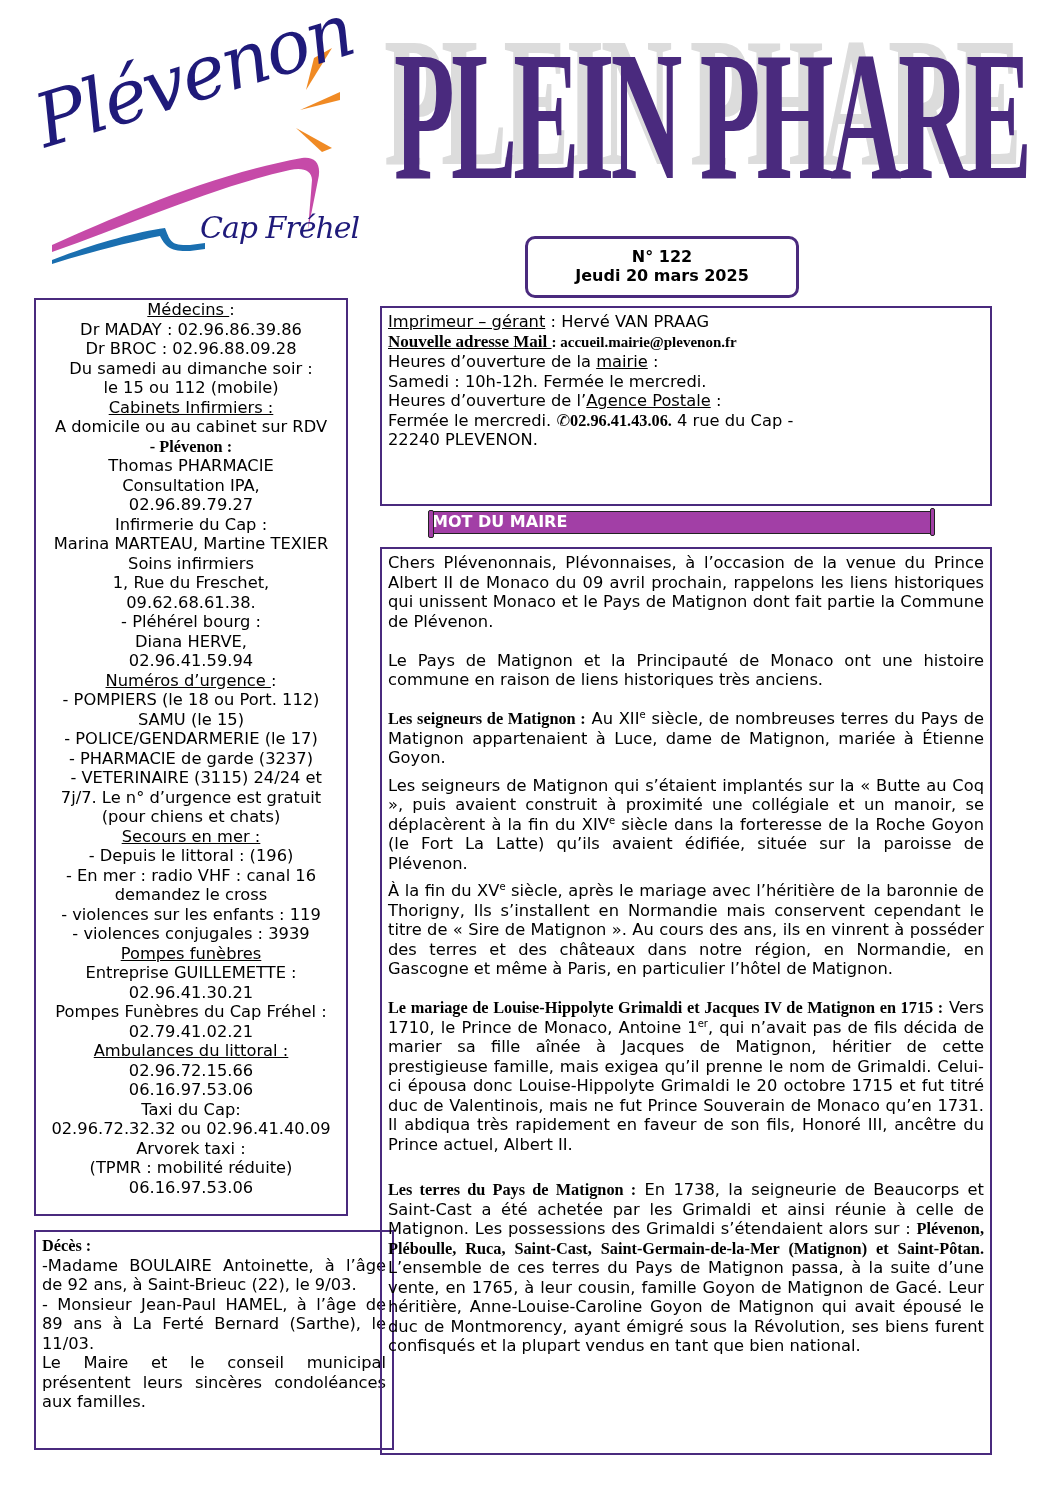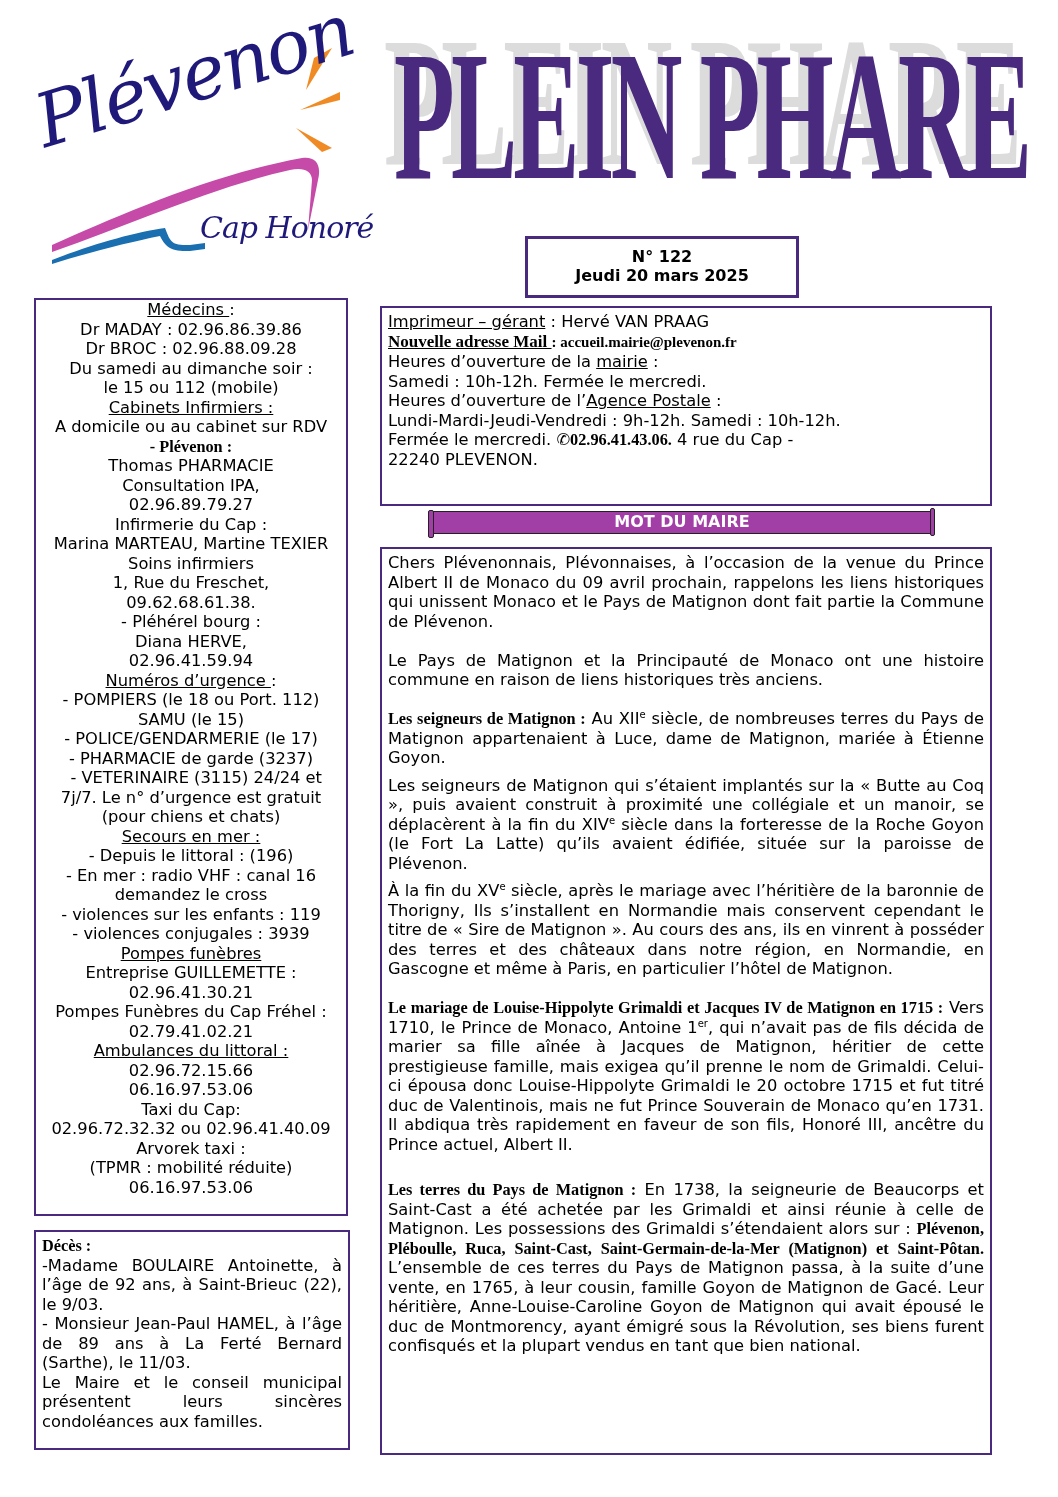--- a/index.html
+++ b/index.html
@@ -18,42 +18,42 @@
   
   #title { left: 380px; top: 10px; width: 630px; height: 200px; }
   #title .shadow, #title .main { position: absolute; font-family: "Liberation Serif", serif;
     font-weight: bold; font-size: 160px; line-height: 1; letter-spacing: -6px; white-space: nowrap;
     transform: scaleX(0.62) scaleY(1.15); transform-origin: left top; }
   #title .shadow { color: #dcdcdc; left: 4px; top: 0px; }
   #title .main { color: #4a2a7e; left: 14px; top: 14px; }
 
   
   #issue { left: 525px; top: 236px; width: 274px; height: 62px; border: 3px solid #4a2a7e;
-    border-radius: 0; box-sizing: border-box; text-align: center; font-weight: bold;
+    border-radius: 10px; box-sizing: border-box; text-align: center; font-weight: bold;
     font-size: 16px; line-height: 19px; padding-top: 8px; }
 
   
   #infobox { left: 34px; top: 298px; width: 314px; height: 918px; border: 2px solid #4a2a7e;
     box-sizing: border-box; text-align: center; font-size: 16.3px; line-height: 19.5px; }
   #infobox div { white-space: nowrap; }
   .u { text-decoration: underline; }
   .b { font-weight: bold; font-family: Liberation Serif, serif; }
 
   
-  #deces { left: 34px; top: 1230px; width: 316px; height: 220px; border: 2px solid #4a2a7e;
+  #deces { left: 34px; top: 1230px; width: 360px; height: 220px; border: 2px solid #4a2a7e;
     box-sizing: border-box; font-size: 16.3px; line-height: 19.5px; padding: 4px 6px 0 6px; text-align: justify; }
 
   
   #imprimeur { left: 380px; top: 306px; width: 612px; height: 200px; border: 2px solid #4a2a7e;
     box-sizing: border-box; font-size: 16.3px; line-height: 19.5px; padding: 4px 6px; }
 
   
   #banner { left: 431px; top: 511px; width: 502px; height: 23px; background: #a23fa6;
     border: 1.5px solid #222; box-sizing: border-box; color: #fff; font-weight: bold;
-    font-size: 16px; text-align: center; line-height: 20px; }
+    font-size: 16px; text-align: left; line-height: 20px; }
   #banner::before { content: ""; position: absolute; left: -4px; top: -2px; width: 4px; height: 26px;
     border: 1.5px solid #222; border-radius: 2px; background: #a23fa6; }
   #banner::after { content: ""; position: absolute; right: -3px; top: -4px; width: 3px; height: 26px;
     border: 1.5px solid #222; border-radius: 2px; background: #a23fa6; }
 
   
   #article { left: 380px; top: 547px; width: 612px; height: 908px; border: 2px solid #4a2a7e;
     box-sizing: border-box; font-size: 16.3px; line-height: 19.5px; padding: 4px 6px; text-align: justify; }
   #article p { margin: 0; }
   #article .gap1 { height: 19.5px; }
@@ -66,21 +66,21 @@
 
 <div id="logo" class="abs">
   <svg width="310" height="230" viewBox="0 0 310 230" style="position:absolute;left:0;top:0">
     <path d="M12 205 C 80 175, 170 135, 262 118 C 275 116, 282 124, 278 140 L 268 190 L 272 140 C 272 130, 262 127, 250 130 C 170 148, 90 185, 12 212 Z" fill="#c64aa8"></path>
     <path d="M12 220 C 50 205, 95 192, 125 188 C 130 200, 130 206, 150 205 L 165 203 L 165 209 L 150 211 C 130 212, 125 206, 120 196 C 90 202, 50 212, 12 224 Z" fill="#1a6fb0"></path>
     <polygon points="274,18 292,8 266,50" fill="#f08a24"></polygon>
     <polygon points="260,70 300,52 300,60" fill="#f08a24"></polygon>
     <polygon points="256,88 292,108 282,112" fill="#f08a24"></polygon>
   </svg>
   <div class="pl">Plévenon</div>
-  <div class="cap">Cap Honoré</div>
+  <div class="cap">Cap Fréhel</div>
 </div>
 
 <div id="title" class="abs">
   <div class="shadow">PLEIN PHARE</div>
   <div class="main">PLEIN PHARE</div>
 </div>
 
 <div id="issue" class="abs">
   <div>N° 122</div>
   <div>Jeudi 20 mars 2025</div>
@@ -141,21 +141,20 @@
   <div>-  Monsieur Jean-Paul HAMEL, à l’âge de 89 ans à La Ferté Bernard (Sarthe), le  11/03.</div>
   <div>Le Maire et le conseil municipal présentent leurs sincères condoléances aux familles.</div>
 </div>
 
 <div id="imprimeur" class="abs">
   <div><span class="u">Imprimeur – gérant</span><span> : Hervé VAN PRAAG</span></div>
   <div class="b"><span class="u" style="font-size:17px">Nouvelle adresse Mail </span><span style="font-size:15px">: accueil.mairie@plevenon.fr</span></div>
   <div><span>Heures d’ouverture de la </span><span class="u">mairie</span><span> :</span></div>
   <div>Samedi : 10h-12h. Fermée le mercredi.</div>
   <div><span>Heures d’ouverture de l’</span><span class="u">Agence Postale</span><span> :</span></div>
-  <div>Lundi-Mardi-Jeudi-Vendredi : 9h-12h. Samedi : 10h-12h.</div>
   <div><span>Fermée le mercredi. </span><span>✆</span><span class="b">02.96.41.43.06.</span><span> 4 rue du Cap -</span></div>
   <div>22240 PLEVENON.</div>
 </div>
 
 <div id="banner" class="abs">MOT DU MAIRE</div>
 
 <div id="article" class="abs">
   <p>Chers Plévenonnais, Plévonnaises, à l’occasion de la venue du Prince Albert II de Monaco du 09 avril prochain, rappelons les liens historiques qui unissent Monaco et le Pays de Matignon dont fait partie la Commune de Plévenon.</p>
   <div class="gap1"></div>
   <p>Le Pays de Matignon et la Principauté de Monaco ont une histoire commune en raison de liens historiques très anciens.</p>

